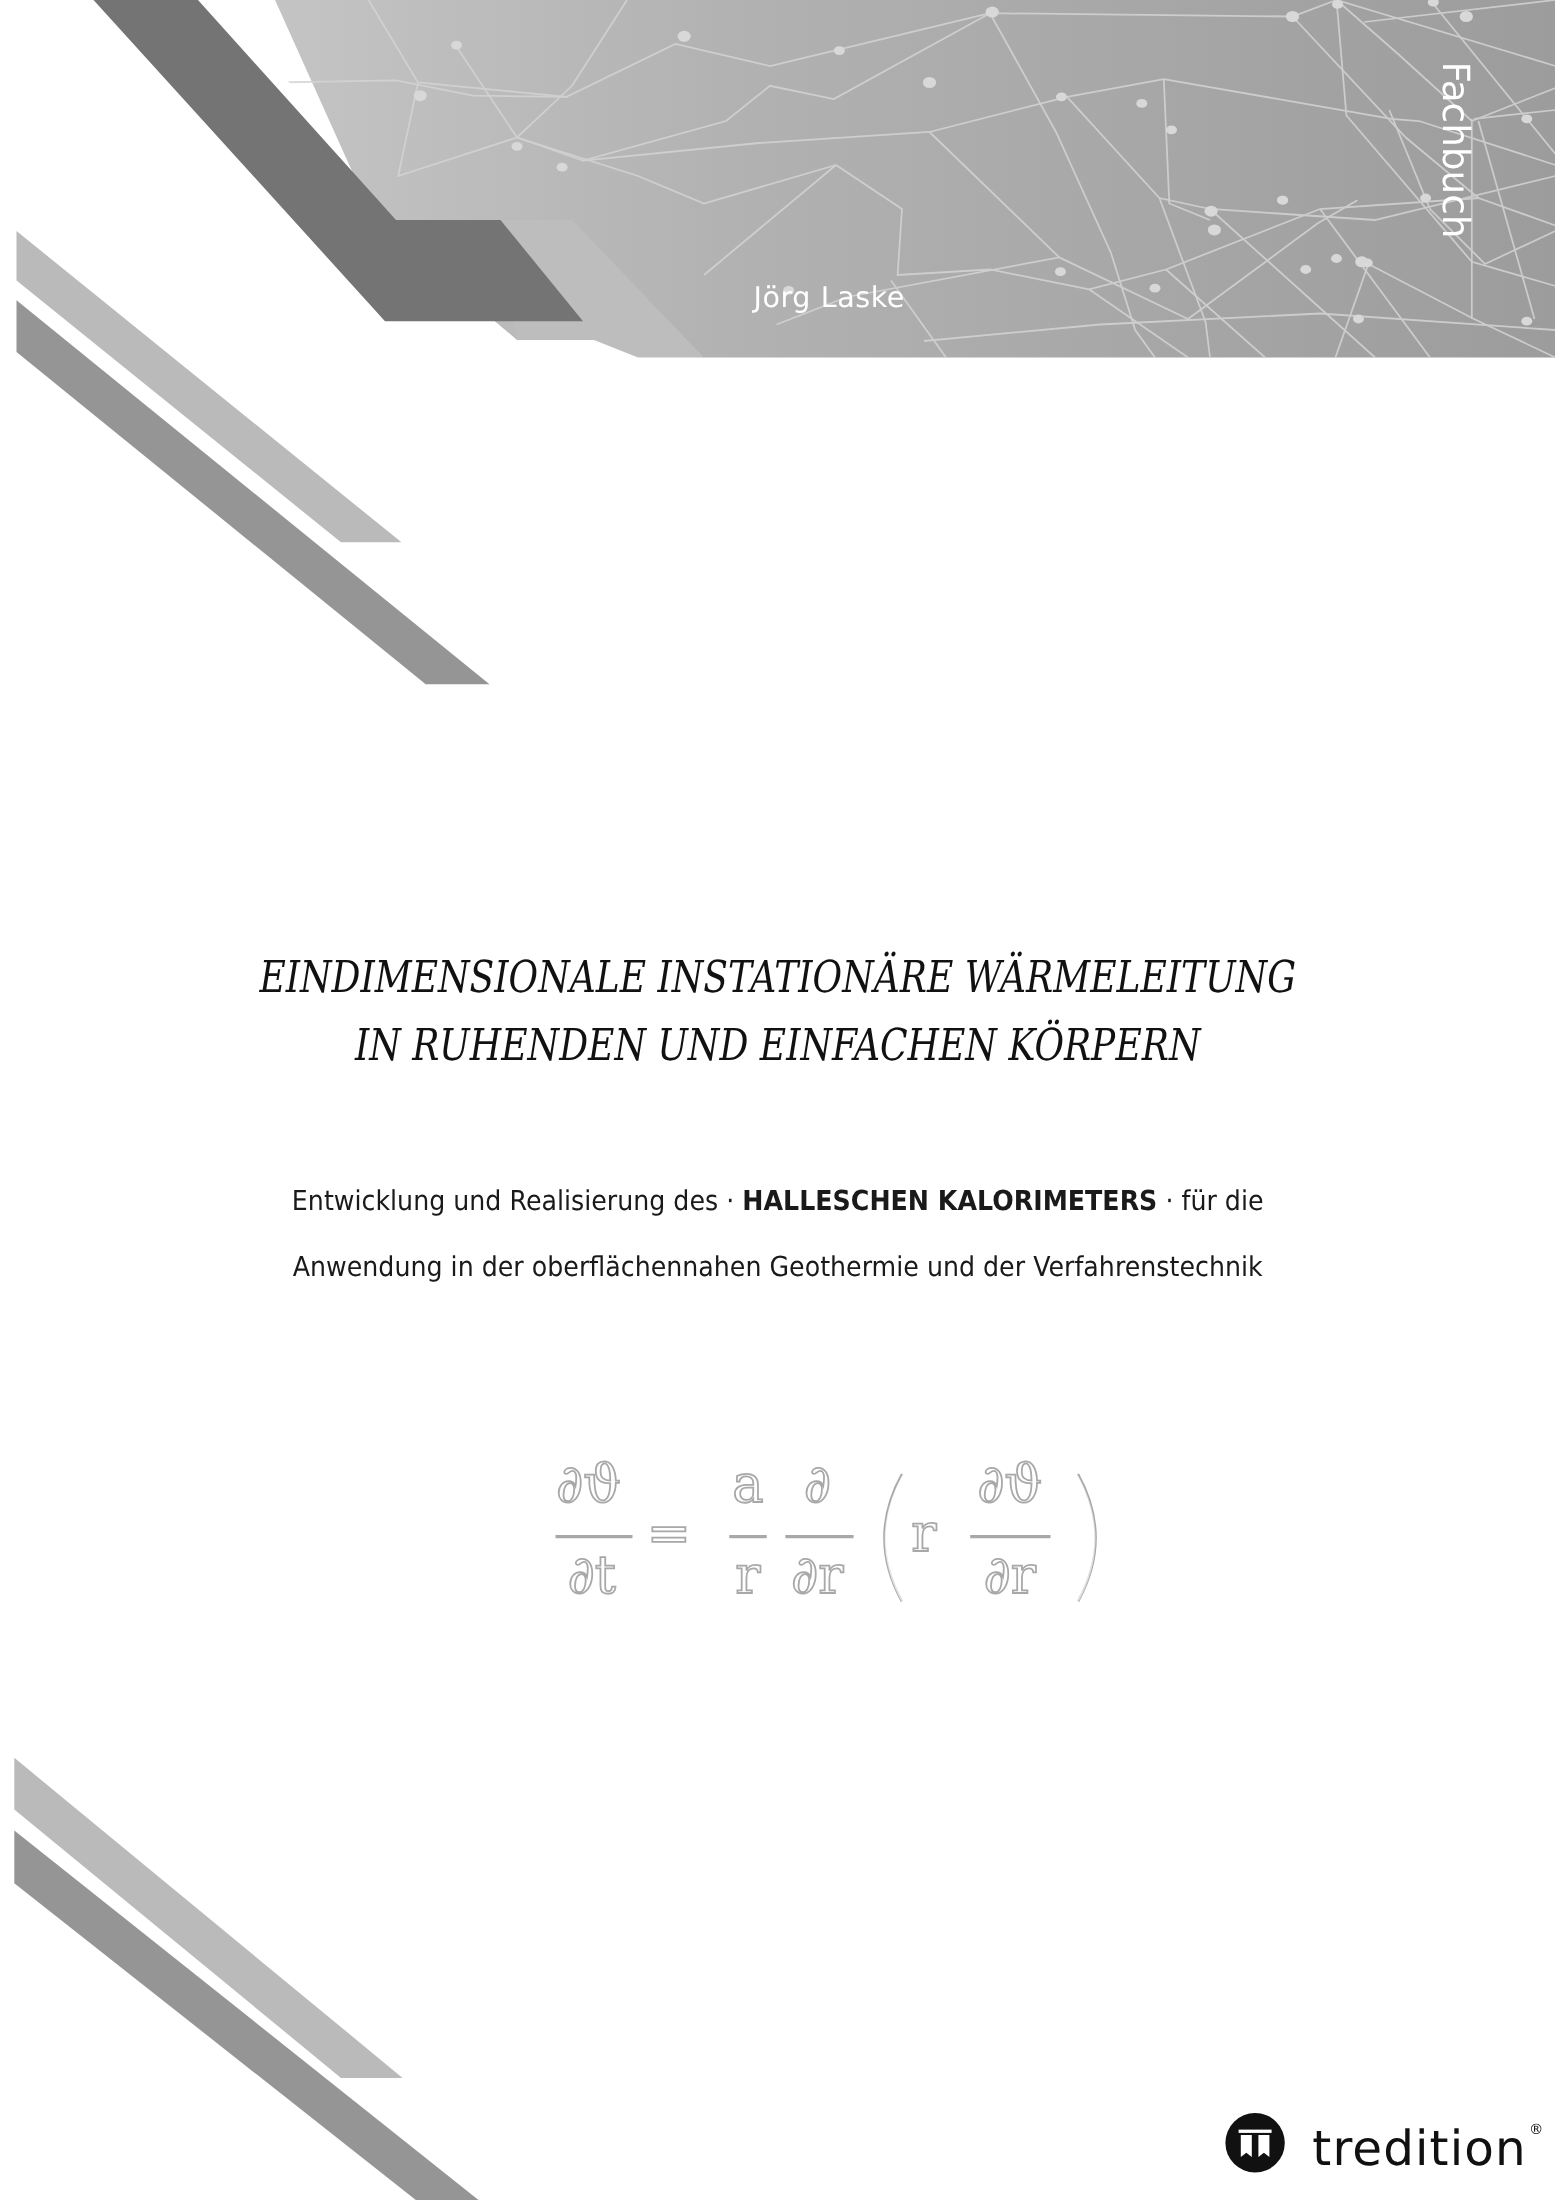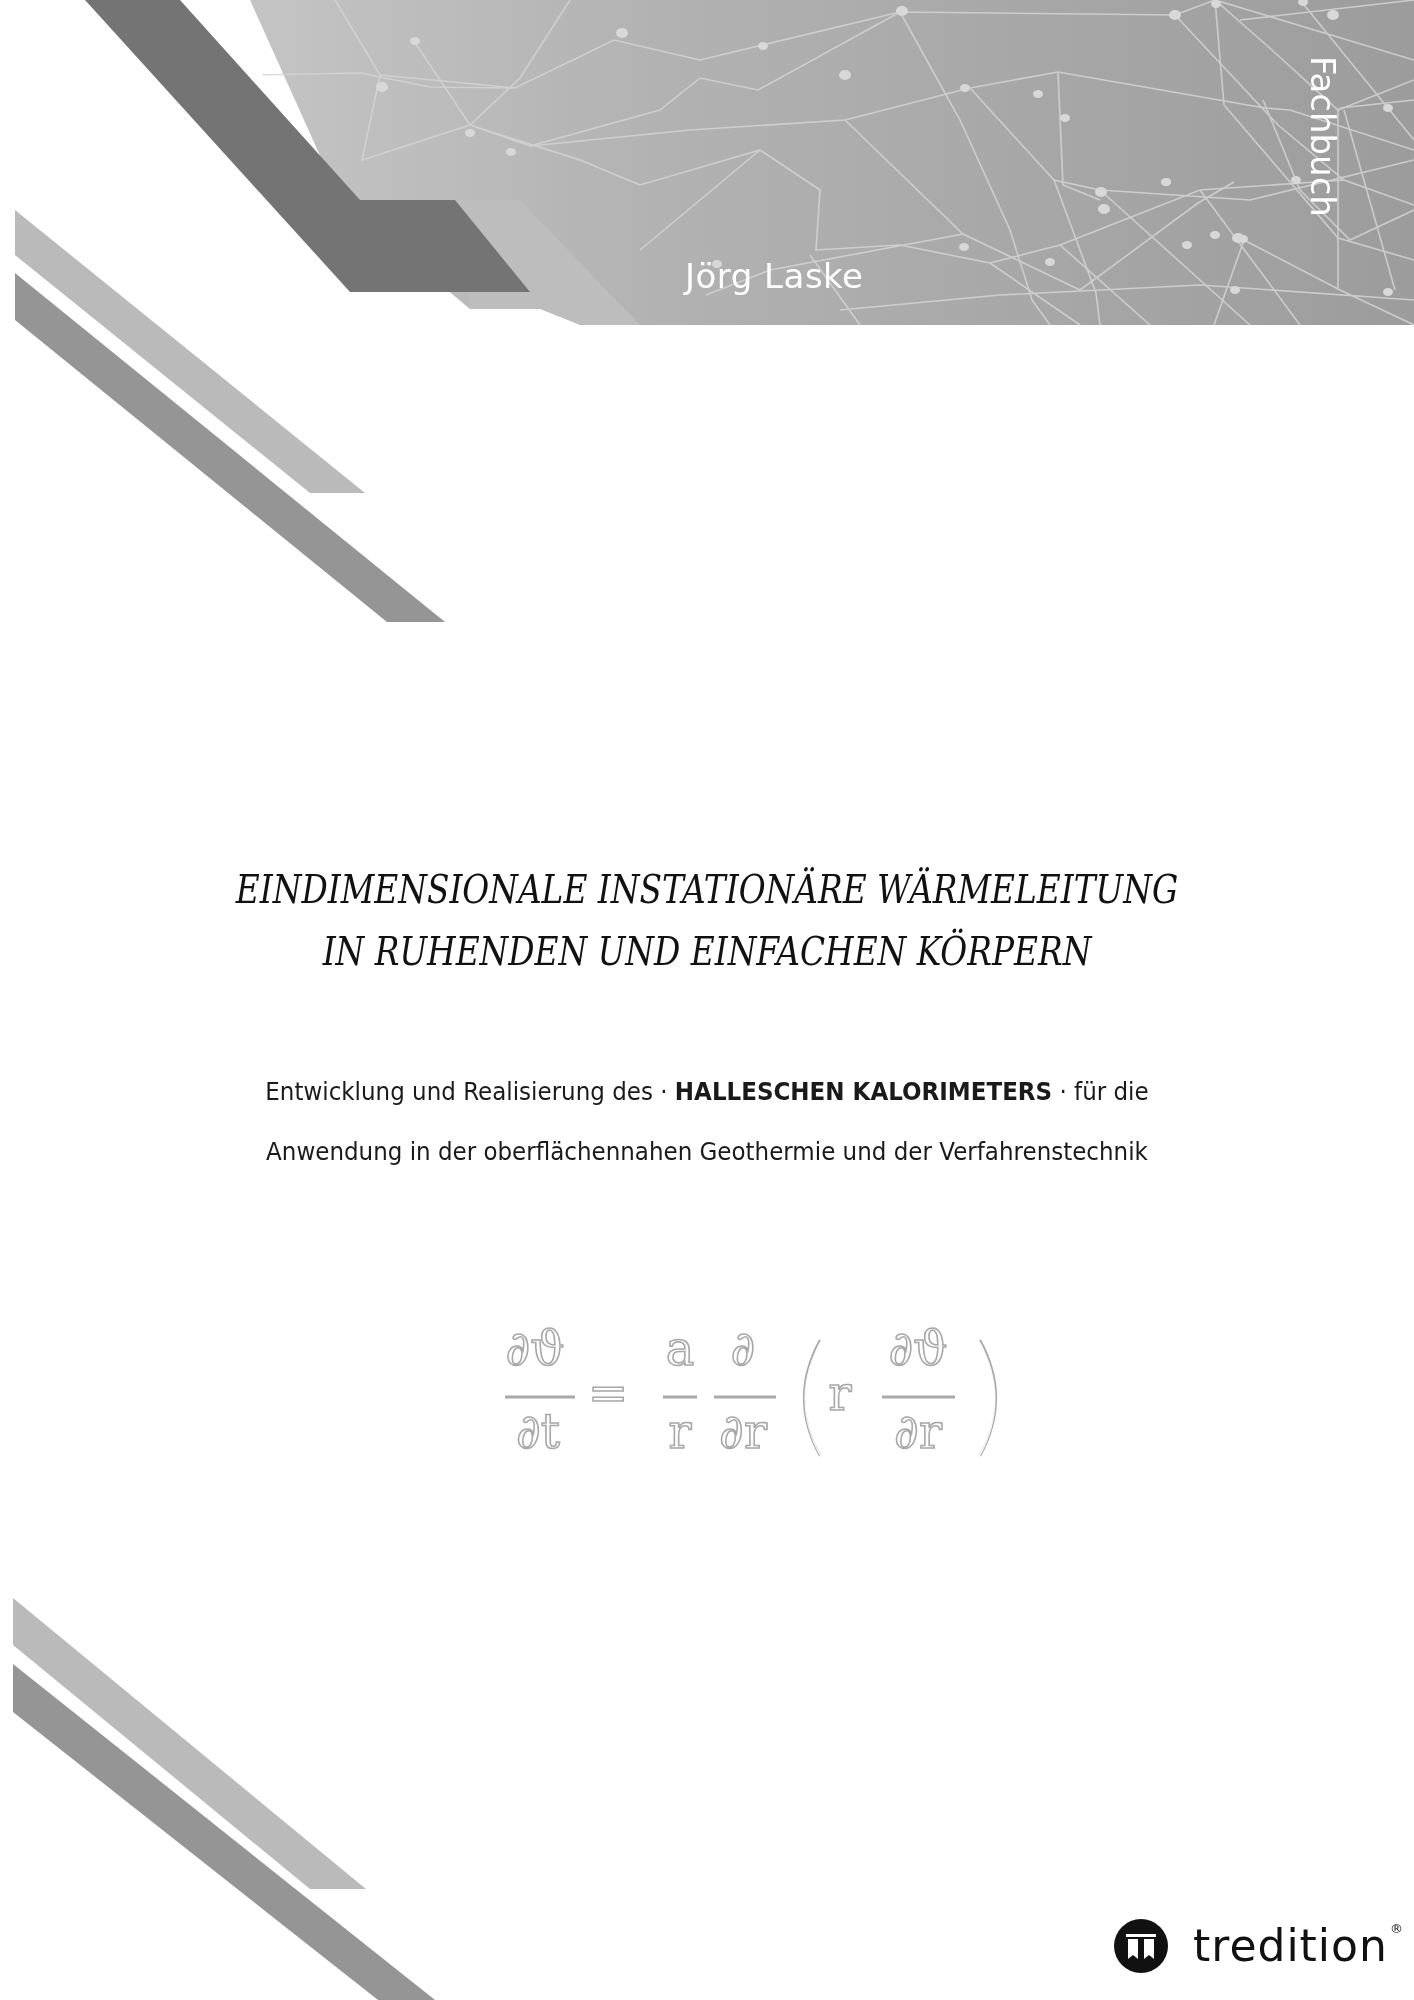--- a/index.html
+++ b/index.html
@@ -10,21 +10,21 @@
       position: relative;
       overflow: hidden;
       font-family: "Liberation Sans", sans-serif;
     }
     .layer { position: absolute; left: 0; top: 0; }
     .author {
       position: absolute;
       left: 685px;
       top: 256px;
       font-family: "DejaVu Sans", sans-serif;
-      font-size: 34px;
+      font-size: 26px;
       color: #ffffff;
       letter-spacing: 0.5px;
       white-space: nowrap;
     }
     .category {
       position: absolute;
       left: 1343px;
       top: 56px;
       font-family: "DejaVu Sans", sans-serif;
       font-size: 34px;
@@ -67,21 +67,21 @@
       position: absolute;
       left: 480px;
       top: 1310px;
     }
     .publisher {
       position: absolute;
       left: 1113px;
       top: 1916px;
       height: 60px;
       display: flex;
-      align-items: center;
+      align-items: flex-end;
     }
     .publisher-badge {
       width: 56px; height: 56px;
     }
     .publisher-name {
       margin-left: 24px;
       font-family: "DejaVu Sans", sans-serif;
       font-size: 44px;
       color: #111111;
       letter-spacing: 1px;

